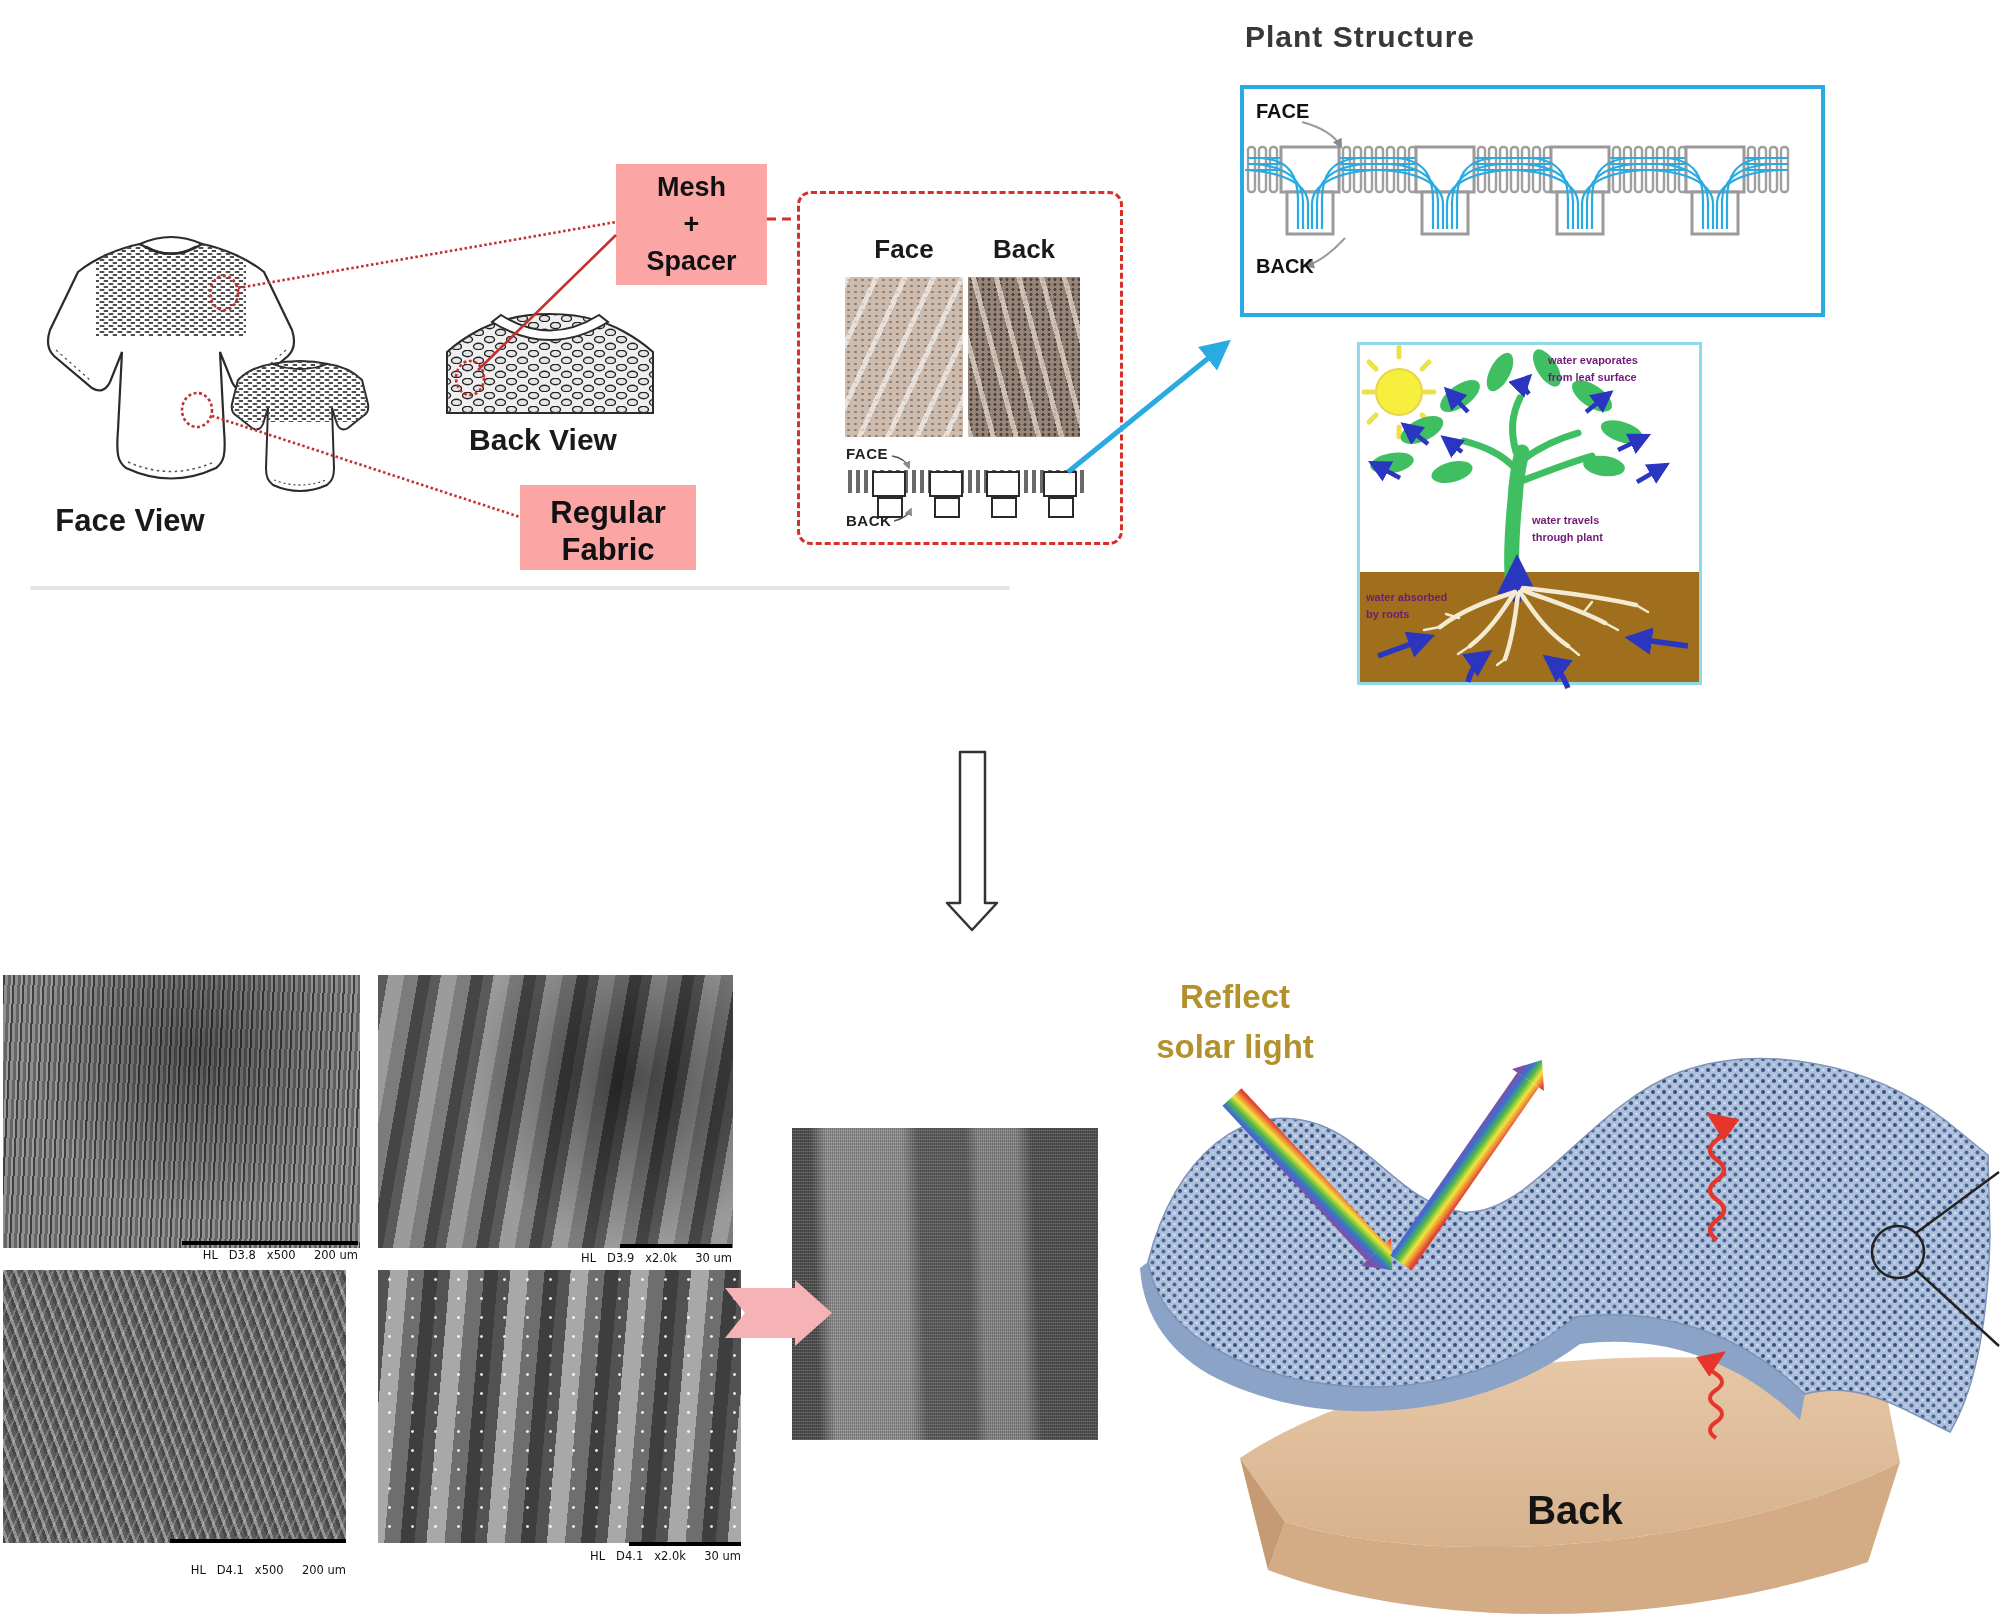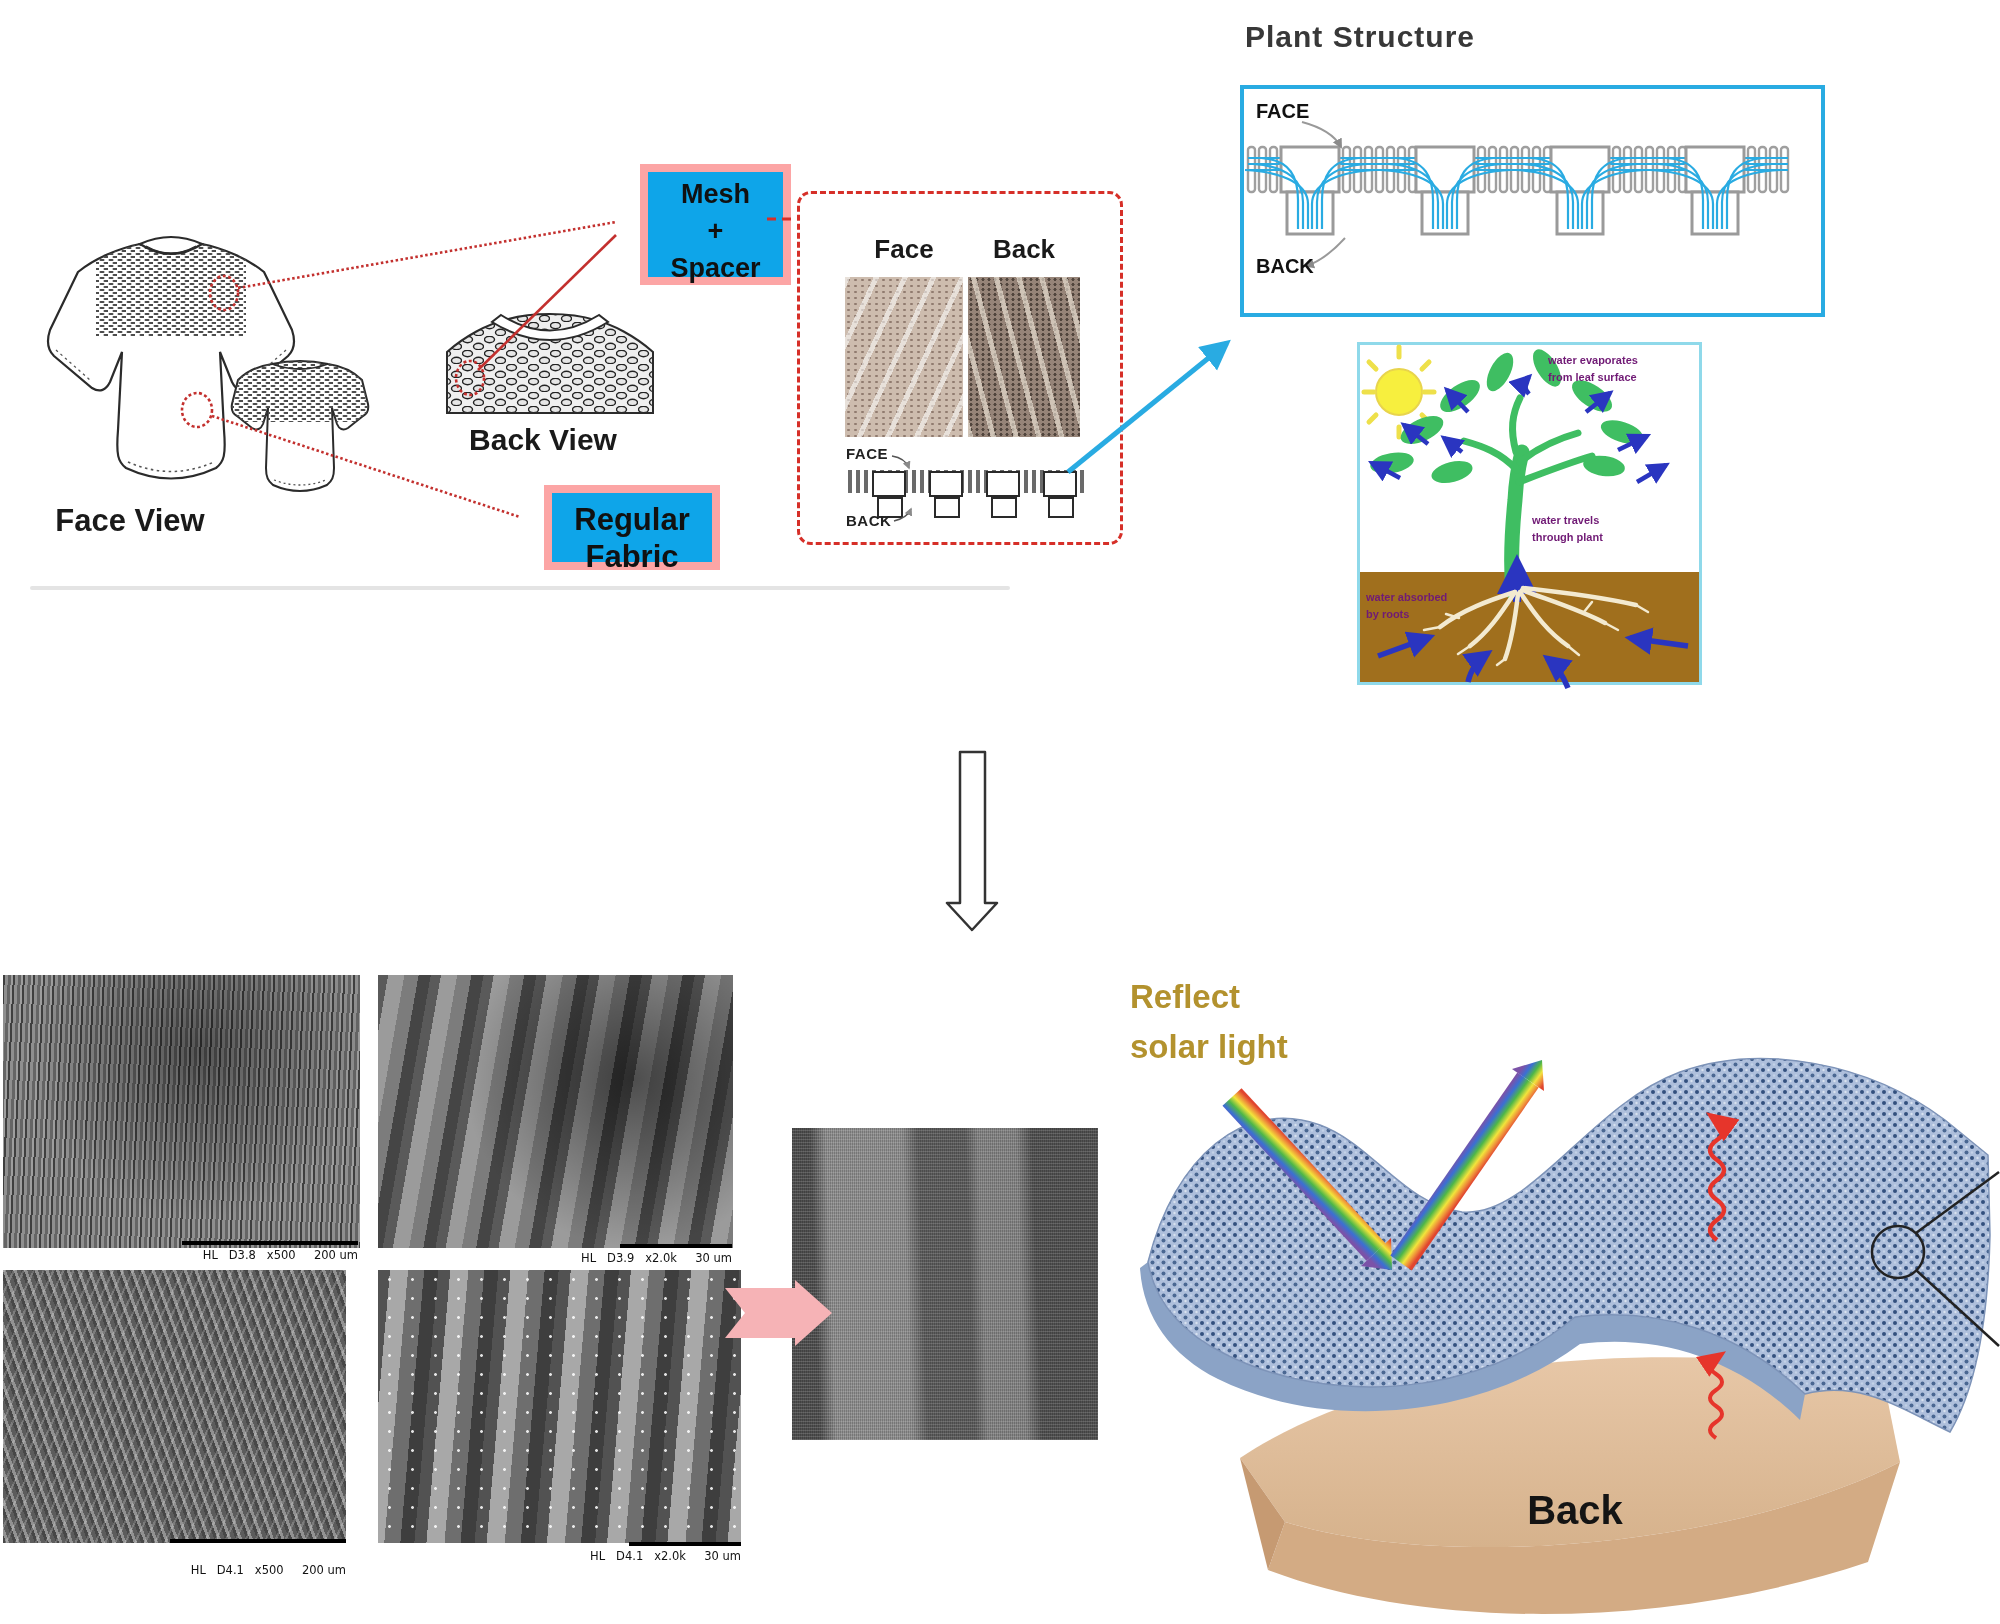--- a/index.html
+++ b/index.html
@@ -6,34 +6,34 @@
   #canvas{position:relative;width:2000px;height:1624px;background:#fff;overflow:hidden;
           font-family:"Liberation Sans",sans-serif;}
   .abs{position:absolute;}.z3{z-index:3}
   svg{display:block}
   #gfx{position:absolute;left:0;top:0;z-index:2;pointer-events:none;}
 
   
   .lbl{color:#1a1a1a;font-weight:bold;text-align:center;}
   .face-view{left:55px;top:503px;width:150px;font-size:31px;}
   .back-view{left:468px;top:423px;width:150px;font-size:30px;}
-  .redbox{border:8px solid #fca5a5;background:#0ea5e9;color:#111;font-weight:bold;
-          text-align:center;box-sizing:border-box;z-index:1;margin-left:24px;}
+  .redbox{border:1px solid #fca5a5;background:#fca5a5;color:#111;font-weight:bold;
+          text-align:center;box-sizing:border-box;z-index:1;}
   .mesh-box{left:616px;top:164px;width:151px;height:121px;font-size:27px;line-height:37px;padding-top:4px;}
   .reg-box{left:520px;top:485px;width:176px;height:85px;font-size:31px;line-height:37px;padding-top:8px;}
   .photo-lbl{top:234px;font-size:26px;}
   .side-lbl{font-size:15px;font-weight:bold;color:#222;letter-spacing:.5px;}
   .ps-title{left:1245px;top:20px;width:300px;font-size:30px;font-weight:600;color:#383838;
             letter-spacing:1px;text-align:left;}
   .ps-side{font-size:20px;font-weight:bold;color:#111;}
   .plant-txt{font-size:11px;line-height:17px;font-weight:600;color:#701a75;text-align:left;}
   .sem-lbl{font-size:11.5px;color:#111;white-space:pre;font-family:"DejaVu Sans",sans-serif;text-align:right;}
   .scalebar{background:#000;height:4px;z-index:3;}
   .reflect{left:1130px;top:972px;width:210px;font-size:33px;line-height:50px;font-weight:bold;
-           color:#b3922e;}
+           color:#b3922e;text-align:center;}
   .transmit{left:1612px;top:972px;width:295px;font-size:33px;line-height:50px;font-weight:bold;
             color:#e6352b;text-align:center;}
   .skin-lbl{left:1500px;top:1488px;width:150px;font-size:40px;font-weight:bold;color:#141414;text-align:center;}
 
   
   .dashed-box{left:797px;top:191px;width:326px;height:354px;border:3px dashed #d62f28;
               border-radius:14px;box-sizing:border-box;background:transparent;z-index:1;}
   .blue-box{left:1240px;top:85px;width:585px;height:232px;border:4px solid #29abe2;
             box-sizing:border-box;background:#fff;z-index:1;}
   .plant-box{left:1357px;top:342px;width:345px;height:343px;border:3px solid #8fd9ea;

